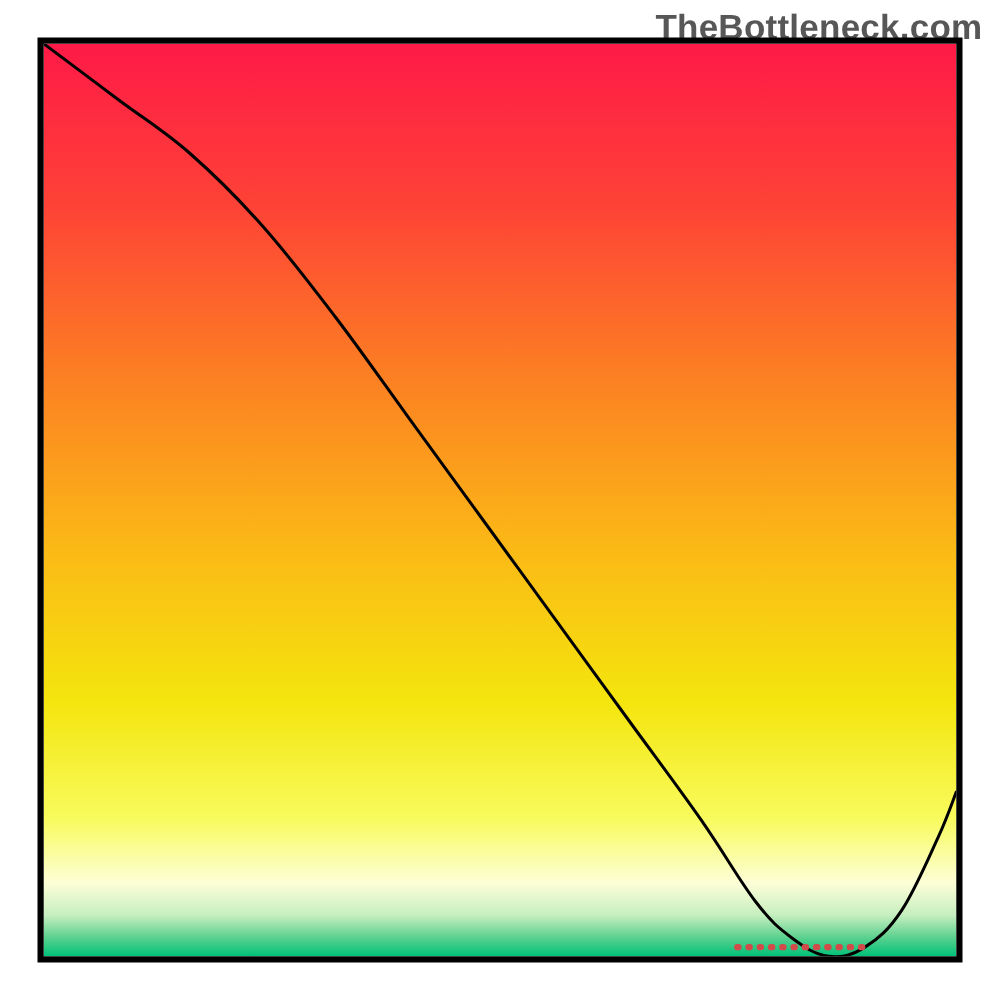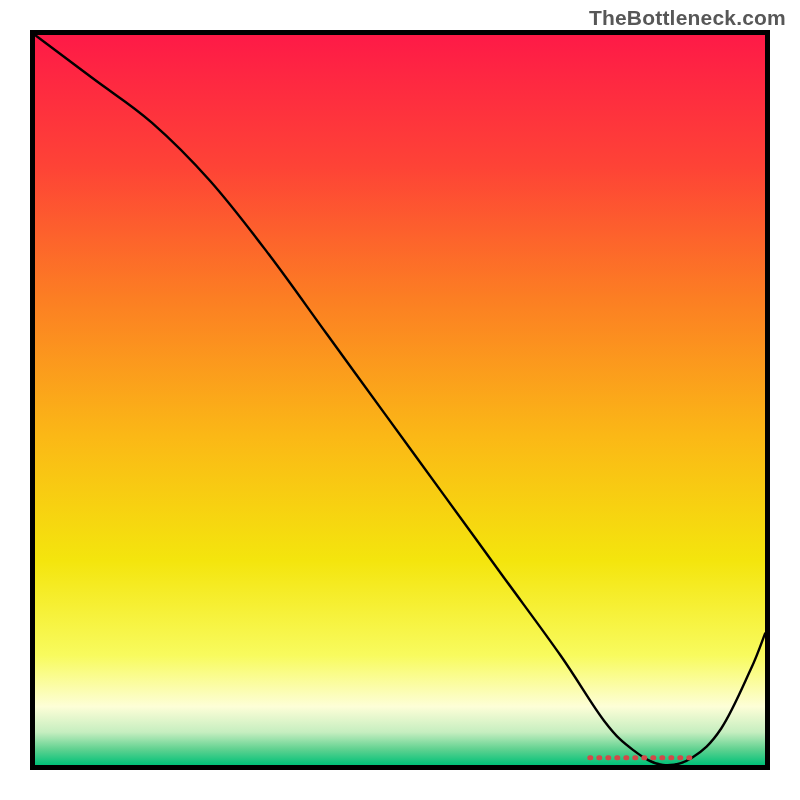--- a/index.html
+++ b/index.html
@@ -13,21 +13,21 @@
   }
   .wrapper {
     position: relative;
     width: 800px;
     height: 800px;
   }
   .watermark {
     position: absolute;
     top: 6px;
     right: 14px;
-    font-size: 21px;
+    font-size: 28px;
     font-weight: 600;
     color: #575757;
     letter-spacing: 0.2px;
     user-select: none;
   }
   .plot-frame {
     position: absolute;
     top: 30px;
     left: 30px;
     width: 740px;

